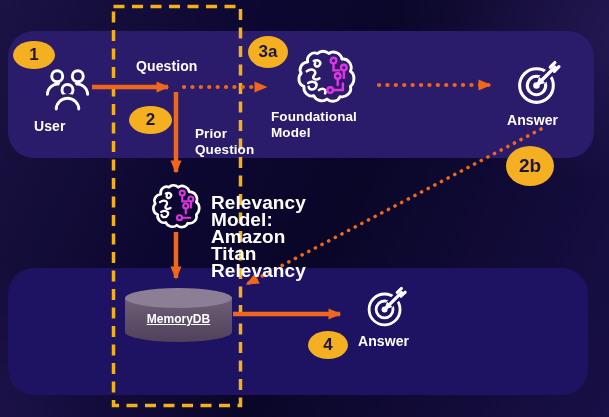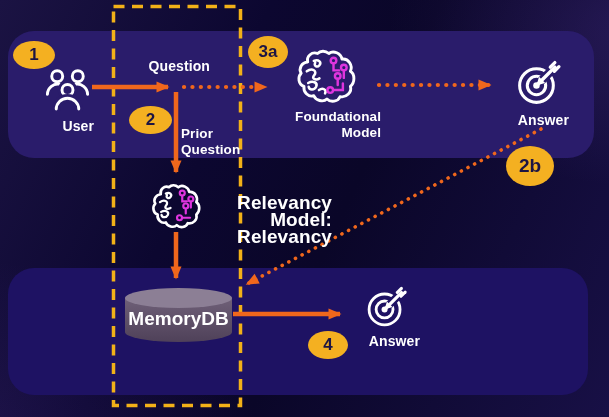--- a/index.html
+++ b/index.html
@@ -9,27 +9,27 @@
     background:
       radial-gradient(420px 260px at 640px 30px, rgba(90,60,160,.28), rgba(0,0,0,0) 60%),
       radial-gradient(500px 300px at -40px 440px, rgba(80,50,150,.22), rgba(0,0,0,0) 60%),
       linear-gradient(115deg,#1b1343 0%, #0c0730 34%, #0a0628 55%, #181046 100%);
   }
   .panel{position:absolute;border-radius:26px;}
   .panel-top{left:8px;top:31px;width:586px;height:127px;background:#2a1c6b;}
   .panel-bottom{left:8px;top:268px;width:580px;height:127px;background:#1e1263;}
   .overlay{position:absolute;left:0;top:0;z-index:3;pointer-events:none;}
   .lbl{position:absolute;z-index:4;font-weight:700;font-size:14px;line-height:1.22;
-       letter-spacing:.1px;text-align:right;}
+       letter-spacing:.1px;text-align:left;}
   .badge{position:absolute;z-index:6;display:flex;align-items:center;justify-content:center;
          background:#F4B021;color:#1d1544;font-weight:700;font-size:17px;
          border-radius:50%;}
   .icon{position:absolute;z-index:4;}
   .cyl-label{position:absolute;z-index:5;display:flex;align-items:center;justify-content:center;
-             font-weight:700;font-size:19px;}
+             font-weight:700;font-size:12px;text-decoration:underline;}
 </style>
 </head>
 <body>
 
 <div class="stage">
 
   <div class="panel panel-top"></div>
   <div class="panel panel-bottom"></div>
 
   <svg class="overlay" width="609" height="417" viewBox="0 0 609 417">
@@ -64,21 +64,21 @@
       <path d="M44.5,30 a10.5,10.5 0 0 0 -13,-10.2"></path>
       <circle cx="24" cy="25.5" r="5.6" stroke="#2a1c6b" stroke-width="9"></circle>
       <circle cx="24" cy="25.5" r="5.6"></circle>
       <path d="M12.5,45 a11.5,11 0 0 1 23,0" stroke="#2a1c6b" stroke-width="9"></path>
       <path d="M12.5,45 a11.5,11 0 0 1 23,0"></path>
     </g>
   </svg>
   <div class="lbl" style="left:34px;top:118px;width:60px;">User</div>
 
   <div class="lbl" style="left:136px;top:58px;width:74px;">Question</div>
-  <div class="lbl" style="left:181px;top:126px;width:64px;text-align:left;font-size:13.5px;">Prior Question</div>
+  <div class="lbl" style="left:195px;top:126px;width:64px;text-align:left;font-size:13.5px;">Prior Question</div>
 
   <svg class="icon" style="left:296px;top:45px;" width="60" height="62" viewBox="0 0 64 64">
     <path d="M23,8 C17,5.5 11,11 12.5,17 C6,17.5 2.5,24 5.5,29 C1.5,33 2.5,41 8.5,43
              C7.5,49 13,55 19,53 C21,58 29,60.5 33,56.5 C37,60.5 45,59.5 47,54
              C54,55.5 60,49 58,43 C63,39 63,30 58,27 C61,21 56,13 49,14
              C48,8 40,4 35,8 C31,4.5 26,5 23,8 Z" fill="none" stroke="#fff" stroke-width="3.1" stroke-linejoin="round"></path>
     <g fill="none" stroke="#fff" stroke-width="2.7" stroke-linecap="round">
       <path d="M19,16 C24,13.5 27.5,17.5 25,20.5 C22.5,23.5 18.5,21 20.5,18"></path>
       <path d="M11.5,27 C17.5,22.5 23,27 19.5,31 C16,35 21,37 25,34.5"></path>
       <path d="M13,39.5 C18,36.5 23.5,39 21.5,43.5 C19.5,47.5 14,47 13.5,43.5"></path>
@@ -127,20 +127,21 @@
       <circle cx="51" cy="23" r="3.2"></circle>
       <path d="M51,26.5 L51,34"></path>
       <circle cx="44.5" cy="32" r="3.2"></circle>
       <path d="M44.5,35.5 L44.5,41.5"></path>
       <circle cx="36.5" cy="47" r="3.2"></circle>
       <path d="M40,47 L50,47"></path>
     </g>
   </svg>
   <div class="lbl" style="left:211px;top:194px;width:121px;font-size:19px;line-height:17px;">
     <span style="display:block">Relevancy Model:</span>
+    <span style="display:block">Amazon Titan</span>
     <span style="display:block">Relevancy</span>
   </div>
 
   <svg class="icon" style="left:125px;top:288px;z-index:4;" width="107" height="55" viewBox="0 0 107 55">
     <defs>
       <linearGradient id="cylGrad" x1="0" y1="0" x2="0" y2="1">
         <stop offset="0" stop-color="#6f6078"></stop>
         <stop offset="1" stop-color="#4f4159"></stop>
       </linearGradient>
     </defs>

